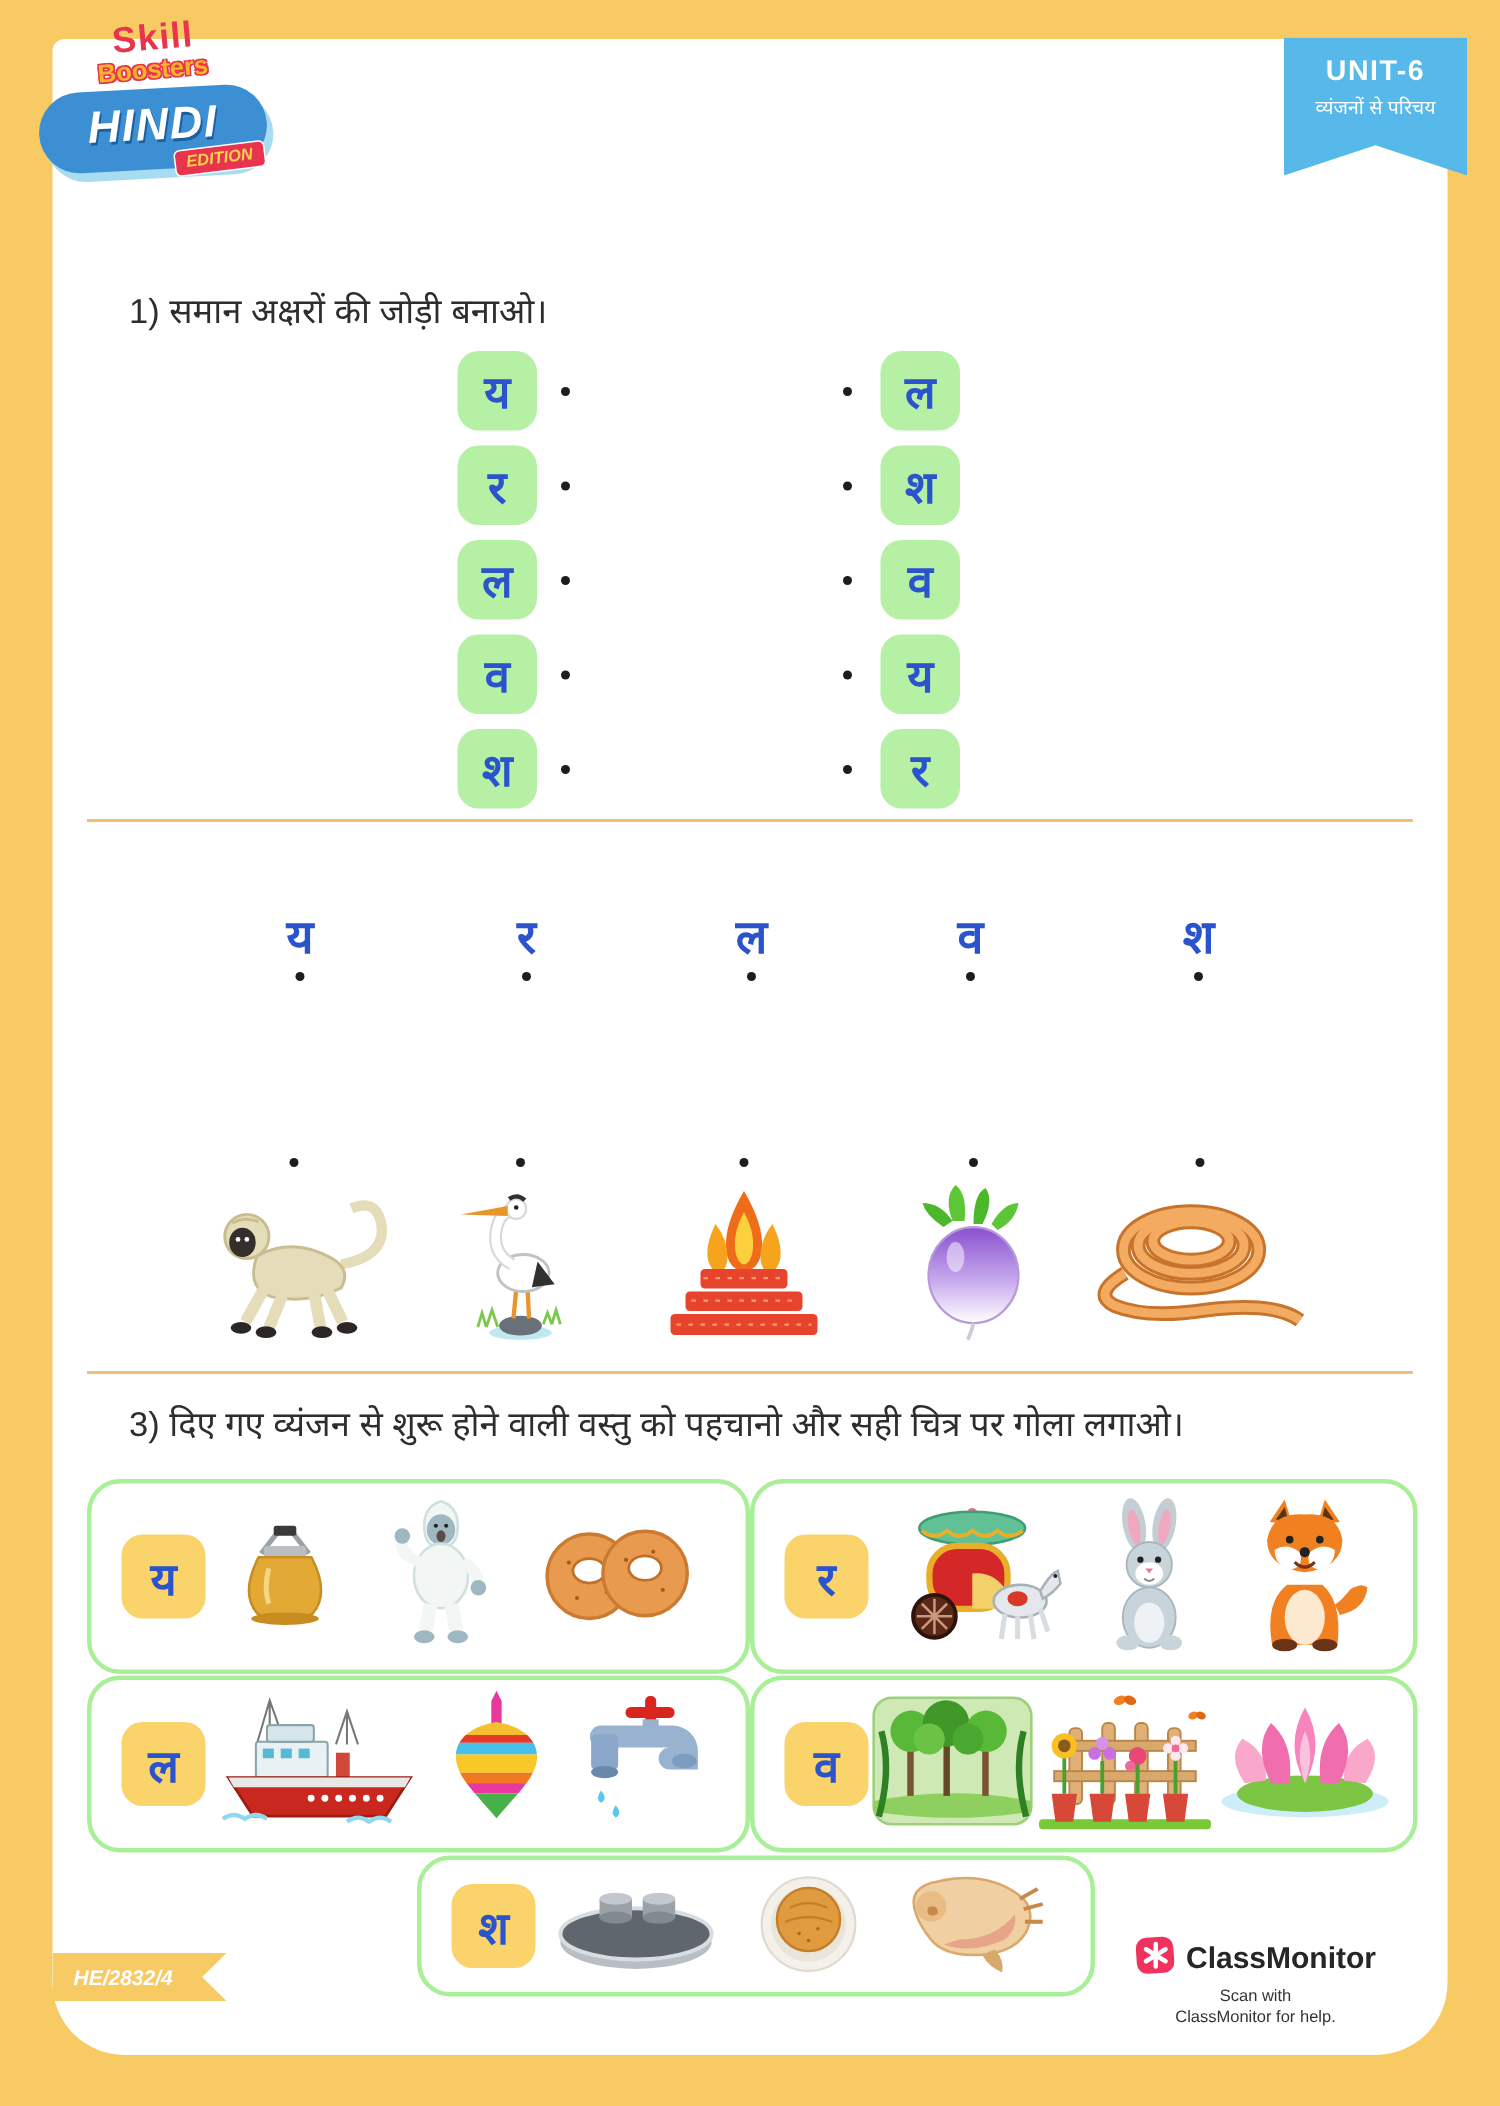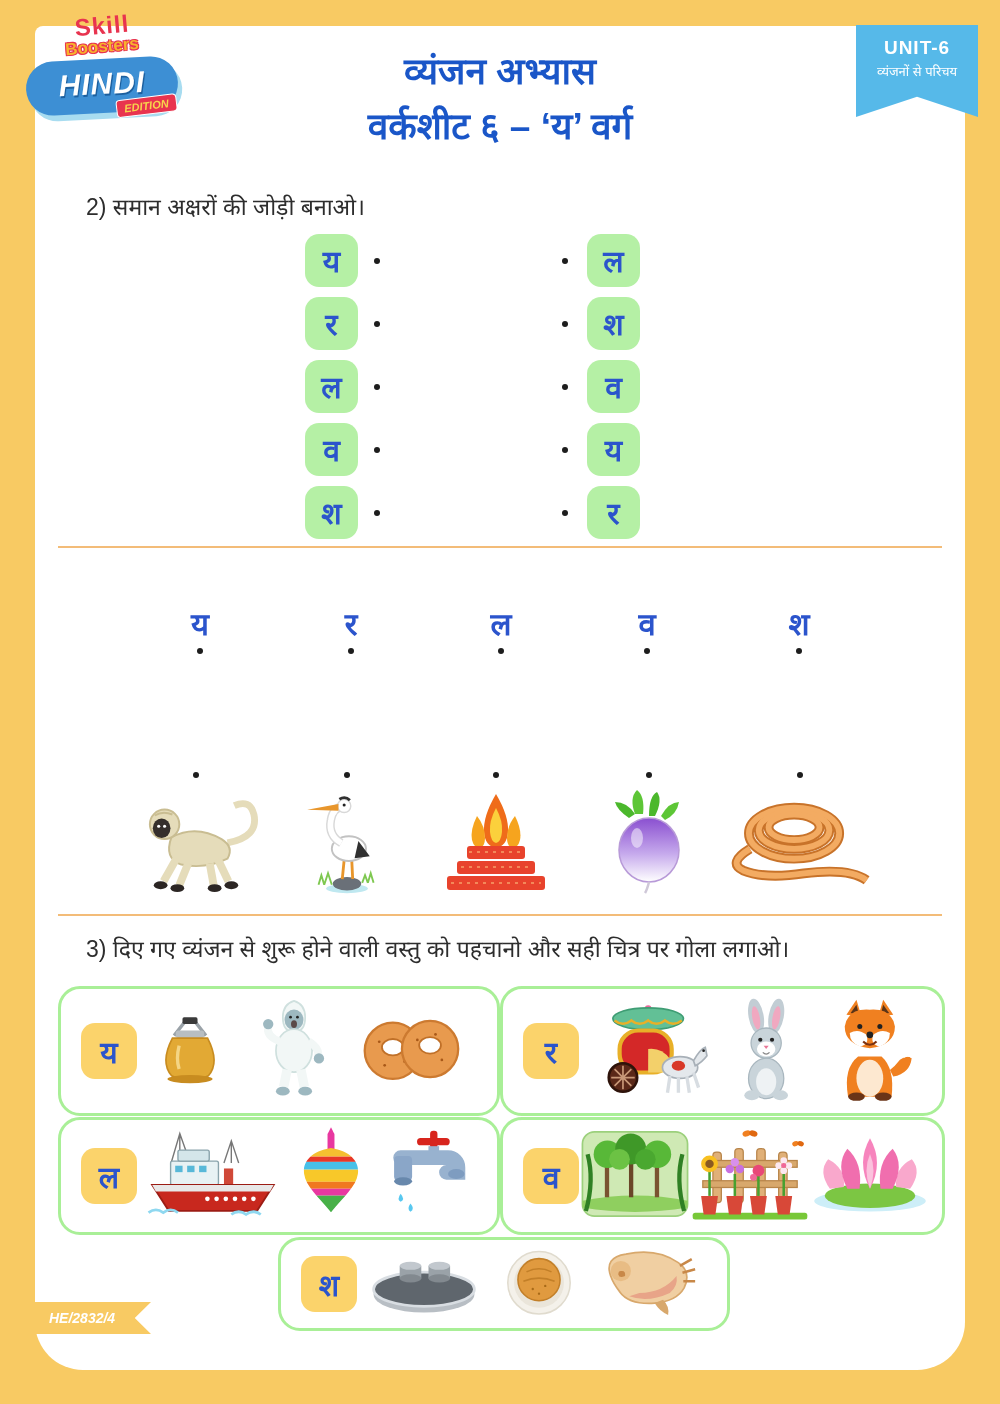--- a/index.html
+++ b/index.html
@@ -80,26 +80,22 @@
       <div class="logo-hindi">HINDI</div>
       <div class="logo-edition">EDITION</div>
     </div>
   </div>
 
   <div class="unit-ribbon">
     <div class="u1">UNIT-6</div>
     <div class="u2">व्यंजनों से परिचय</div>
   </div>
 
-  <div class="title">
-    <div class="t1">व्यंजन अभ्यास</div>
-    <div class="t2">वर्कशीट ६ – ‘य’ वर्ग</div>
-  </div>
-
-  <div class="heading" style="left:86px; top:190px;">2) समान अक्षरों की जोड़ी बनाओ।</div>
+
+  <div class="heading" style="left:86px; top:190px;">1) समान अक्षरों की जोड़ी बनाओ।</div>
 
   <div class="chip" style="left:305px; top:234px;">य</div>
   <div class="dot" style="left:374px; top:258px;"></div>
   <div class="dot" style="left:562px; top:258px;"></div>
   <div class="chip" style="left:587px; top:234px;">ल</div>
 
   <div class="chip" style="left:305px; top:297px;">र</div>
   <div class="dot" style="left:374px; top:321px;"></div>
   <div class="dot" style="left:562px; top:321px;"></div>
   <div class="chip" style="left:587px; top:297px;">श</div>
@@ -504,13 +500,32 @@
           <path d="M40,62 Q62,70 88,58 Q98,50 96,38 Q80,58 52,58 Z" fill="#e8a488"></path>
           <path d="M70,70 Q76,80 86,84 Q88,74 80,66 Z" fill="#d8a86c"></path>
         </svg>
       </span>
     </div>
   </div>
 
   <div class="code-tab">
     <span>HE/2832/4</span>
   </div>
+  <div class="cm">
+    <div class="cm-row">
+      <span>
+        <svg width="27" height="27" viewBox="0 0 27 27">
+          <rect x="0.5" y="1.5" width="25" height="24" rx="7" fill="#f0325f" transform="rotate(-4 13 13)"></rect>
+          <g stroke="#ffffff" stroke-width="3" stroke-linecap="round">
+            <line x1="13.5" y1="6" x2="13.5" y2="21"></line>
+              <line x1="7" y1="9.5" x2="20" y2="17.5"></line>
+              <line x1="20" y1="9.5" x2="7" y2="17.5"></line>
+          </g>
+        </svg>
+      </span>
+      <span class="cm-name">ClassMonitor</span>
+    </div>
+    <div class="cm-small">
+      <div>Scan with</div>
+      <div>ClassMonitor for help.</div>
+    </div>
+  </div>
 </div>
 
 </body></html>

